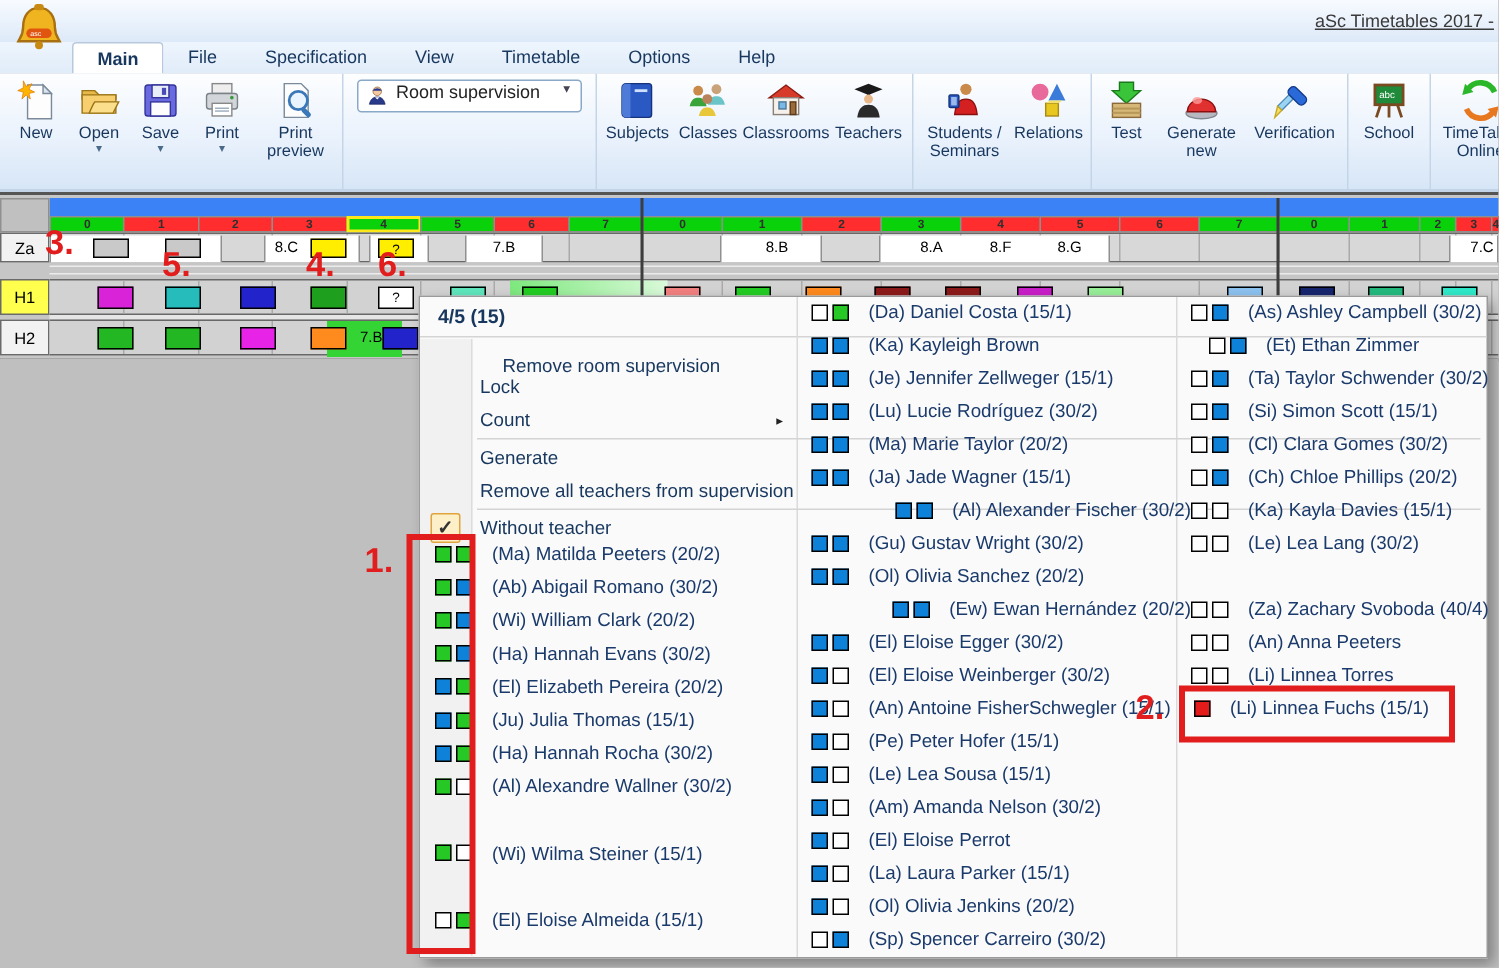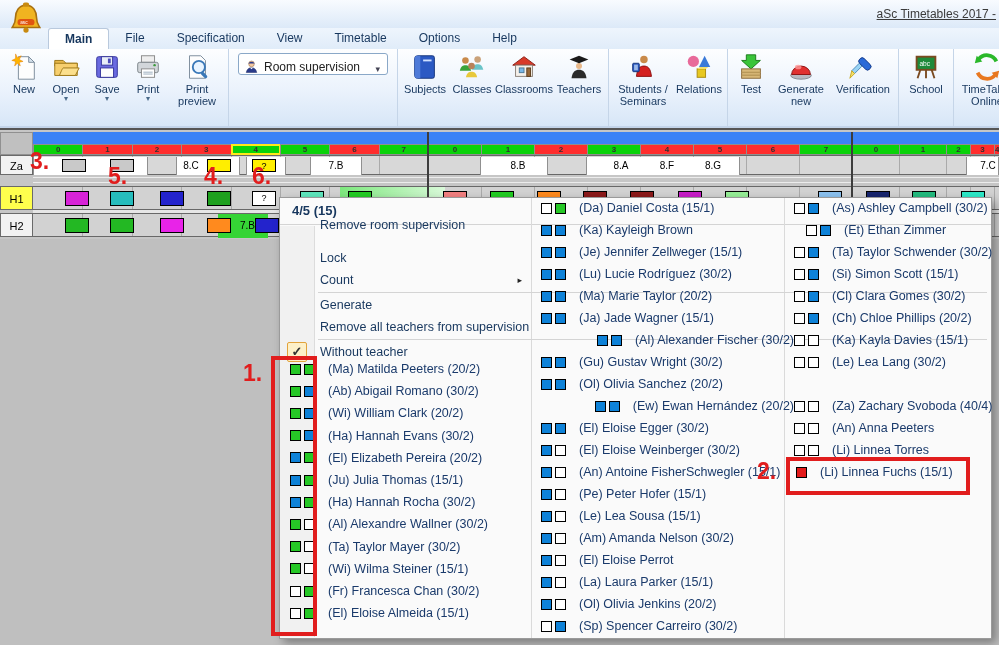--- a/index.html
+++ b/index.html
@@ -19,21 +19,21 @@
     border-radius:3px 3px 0 0;font-weight:bold;}
   
   .ribbon{position:absolute;top:49px;left:0;right:0;height:77px;display:flex;overflow:hidden;
     background:linear-gradient(#fdfeff,#eaf2fc 55%,#d7e6f7);border-bottom:2px solid #c3d4e9;}
   .rb-group{display:flex;padding:1px 3px;border-right:1px solid #c5d5e8;align-items:flex-start;}
   .rb-btn{display:flex;flex-direction:column;align-items:center;padding-top:2px;}
   .rb-icon svg{width:30px;height:30px;display:block;}
   .rb-label{font-size:11px;color:#17375e;text-align:center;white-space:pre-line;line-height:1.12;margin-top:1px;}
   .rb-caret{font-size:8px;color:#4a6a8a;line-height:.9;}
   .room-dd{width:170px;height:20px;margin:3px 6px;background:#fff;border:1px solid #8aa8c8;
-    border-radius:3px;display:flex;align-items:flex-end;font-size:12px;color:#222;}
+    border-radius:3px;display:flex;align-items:flex-start;font-size:12px;color:#222;}
   .room-dd .dd-ic svg{width:15px;height:15px;margin:2px 5px 0 5px;display:block;}
   .room-dd .dd-caret{margin-left:auto;padding:0 7px;font-size:9px;color:#445;}
   
   .grid{position:absolute;top:128px;left:0;width:999px;height:109px;background:#c6c6c6;
     border-top:2px solid #555;border-bottom:2px solid #555;}
   .day-h{background:#bdbdbd;border:7px solid #3b82f6;color:#7a7a7a;font-size:8px;
     font-weight:bold;text-align:center;letter-spacing:1px;line-height:11px;overflow:hidden;}
   .day-h.right{text-align:right;padding-right:3px;}
   .per{border:1px solid #8f8f8f;font-size:8px;font-weight:bold;color:#303030;
     text-align:center;line-height:9px;}
@@ -451,21 +451,21 @@
     <div class="abs daydiv" style="left: 427px; top: 2px; width: 2px; height: 107px;"></div>
     <div class="abs daydiv" style="left: 851px; top: 2px; width: 2px; height: 107px;"></div>
   </div>
 <div class="below"></div>
 <div class="menu">
     <div class="m-header">4/5 (15)</div>
     <div class="m-hline" style="left: 0px; right: 0px; top: 26px;"></div>
     <div class="m-strip"></div>
     <div class="m-vline" style="left: 251px;"></div>
     <div class="m-vline" style="left: 504px;"></div>
-    <div class="m-item" style="top: 16px;">
+    <div class="m-item" style="top: 35px; padding-left: 15px;">
       <span class="lbl">Remove room supervision</span>
     </div>
     <div class="m-item" style="top: 49px;">
       <span class="lbl">Lock</span>
     </div>
     <div class="m-item" style="top: 71px;">
       <span class="lbl">Count</span>
       <span class="m-arrow">▸</span>
     </div>
     <div class="m-hline" style="left: 38px; right: 4px; top: 94px;"></div>
@@ -513,34 +513,24 @@
     <div class="t-row" style="left: 0px; top: 293.2px; width: 250px;">
       <span class="sq" style="background: rgb(14, 130, 216);"></span>
       <span class="sq" style="background: rgb(38, 200, 38);"></span>
       <span class="t-name">(Ha) Hannah Rocha (30/2)</span>
     </div>
     <div class="t-row" style="left: 0px; top: 315.4px; width: 250px;">
       <span class="sq" style="background: rgb(38, 200, 38);"></span>
       <span class="sq" style="background: rgb(255, 255, 255);"></span>
       <span class="t-name">(Al) Alexandre Wallner (30/2)</span>
     </div>
-    <div class="t-row" style="left: 0px; top: 337.6px; width: 250px;">
-      <span class="sq" style="background: rgb(38, 200, 38);"></span>
-      <span class="sq" style="background: rgb(255, 255, 255);"></span>
-      <span class="t-name">(Ta) Taylor Mayer (30/2)</span>
-    </div>
     <div class="t-row" style="left: 0px; top: 359.8px; width: 250px;">
       <span class="sq" style="background: rgb(38, 200, 38);"></span>
       <span class="sq" style="background: rgb(255, 255, 255);"></span>
       <span class="t-name">(Wi) Wilma Steiner (15/1)</span>
-    </div>
-    <div class="t-row" style="left: 0px; top: 382px; width: 250px;">
-      <span class="sq" style="background: rgb(255, 255, 255);"></span>
-      <span class="sq" style="background: rgb(38, 200, 38);"></span>
-      <span class="t-name">(Fr) Francesca Chan (30/2)</span>
     </div>
     <div class="t-row" style="left: 0px; top: 404.2px; width: 250px;">
       <span class="sq" style="background: rgb(255, 255, 255);"></span>
       <span class="sq" style="background: rgb(38, 200, 38);"></span>
       <span class="t-name">(El) Eloise Almeida (15/1)</span>
     </div>
     <div class="t-row" style="left: 251px; top: -1px; width: 253px;">
       <span class="sq" style="background: rgb(255, 255, 255);"></span>
       <span class="sq" style="background: rgb(38, 200, 38);"></span>
       <span class="t-name">(Da) Daniel Costa (15/1)</span>

